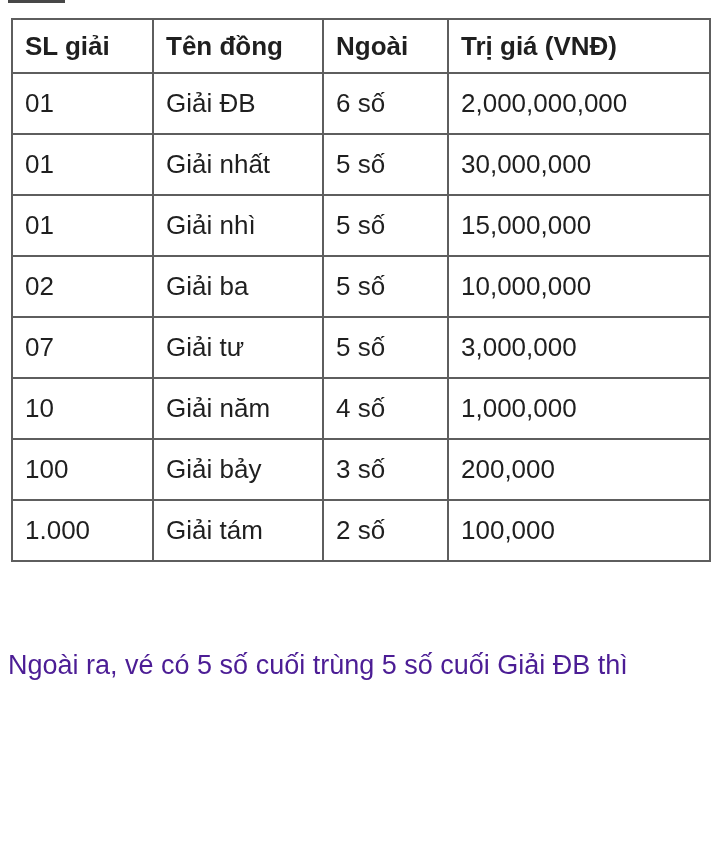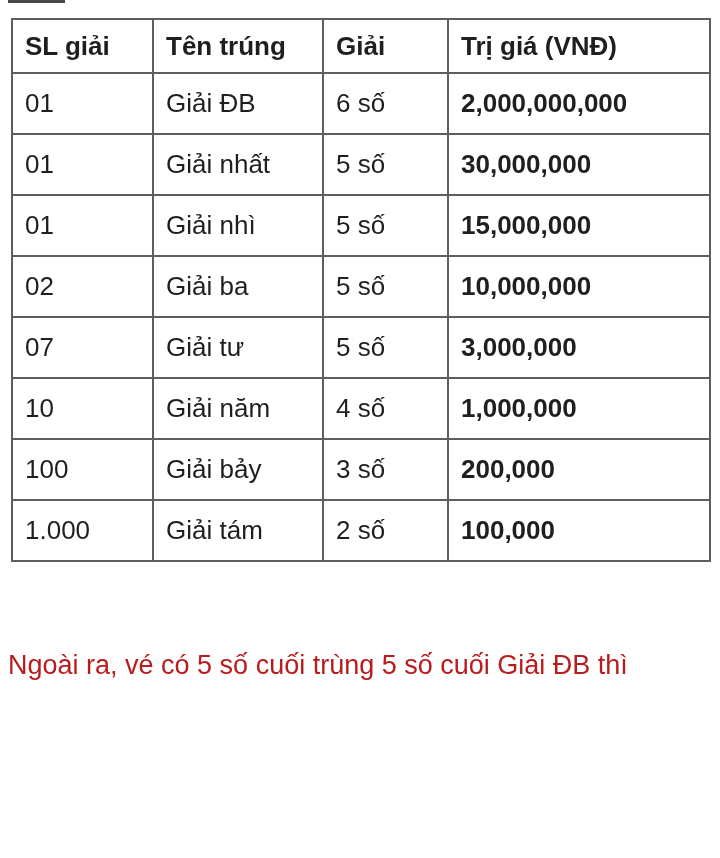--- a/index.html
+++ b/index.html
@@ -44,52 +44,52 @@
   }
   .prize-table th {
     font-weight: bold;
     height: 52px;
   }
   .prize-table td {
     font-weight: normal;
     height: 59px;
   }
   .prize-table td.cell-value {
-    font-weight: bold;
+    font-weight: normal;
   }
   .footnote {
     position: absolute;
     left: 8px;
     top: 639px;
     width: 700px;
     font-size: 27px;
     line-height: 52px;
-    color: #b91c1c;
+    color: #4c1d95;
   }
   .footnote-line {
     white-space: nowrap;
   }
 </style>
 </head>
 <body>
 
 <div class="clipped-top-bar"></div>
 
 <table class="prize-table">
   <colgroup>
     <col style="width:141px">
     <col style="width:170px">
     <col style="width:125px">
     <col style="width:262px">
   </colgroup>
   <thead>
     <tr>
       <th>SL giải</th>
-      <th>Tên trúng</th>
-      <th>Giải</th>
+      <th>Tên đồng</th>
+      <th>Ngoài</th>
       <th>Trị giá (VNĐ)</th>
     </tr>
   </thead>
   <tbody>
     <tr>
       <td class="cell-count">01</td>
       <td class="cell-name">Giải ĐB</td>
       <td class="cell-match">6 số</td>
       <td class="cell-value">2,000,000,000</td>
     </tr>

